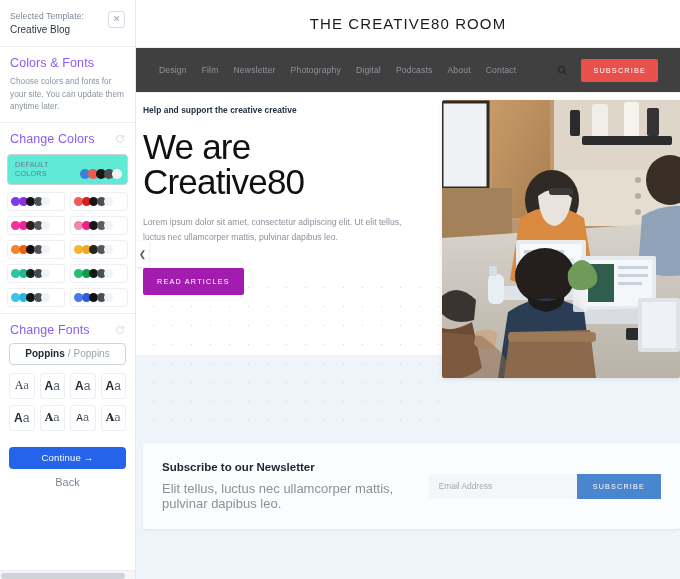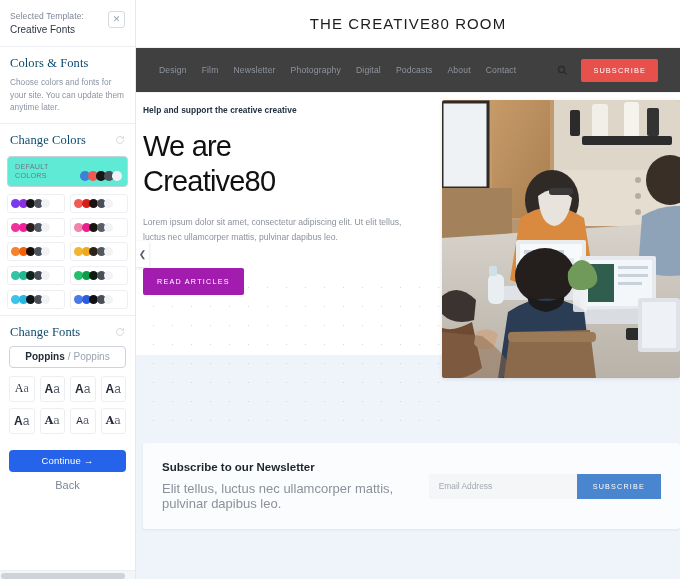--- a/index.html
+++ b/index.html
@@ -32,21 +32,21 @@
     font-size: 10px; color: #2c3542; line-height: 14px; margin-top: 1px;
   }
   .close-btn {
     width: 17px; height: 17px; border: 1px solid #d6dae1; border-radius: 3px;
     background: #fff; display: flex; align-items: center; justify-content: center;
     color: #9aa3b0; font-size: 9px; line-height: 1; cursor: pointer;
     flex: 0 0 auto; margin-top: 2px;
   }
 
   .sb-h2 {
-    font-size: 12.5px; color: #0c4a6e; font-weight: 400; letter-spacing: .1px; font-family: Liberation Serif, serif;
+    font-size: 12.5px; color: #8b5cf6; font-weight: 400; letter-spacing: .1px;
   }
   .sb-desc {
     font-size: 8.3px; color: #8b94a2; line-height: 12.5px; margin-top: 5px;
   }
 
   .sb-head-row { display: flex; align-items: center; justify-content: space-between; }
   .refresh-icon {
     width: 10px; height: 10px; color: #c9ced6; opacity: .85; cursor: pointer;
   }
   .refresh-icon svg { display: block; width: 10px; height: 10px; }
@@ -142,21 +142,21 @@
     opacity: .75;
   }
   .hero-band {
     position: absolute; left: 0; right: 0; top: 262px; height: 83px; background: #eff4fb;
   }
   .hero-text { position: absolute; left: 7px; top: 12px; width: 300px; z-index: 3; }
   .eyebrow {
     font-size: 8.4px; font-weight: 700; color: #22303f; letter-spacing: .05px;
   }
   .hero-h1 {
-    font-size: 29px; line-height: 35px; color: #101010; font-weight: 400;
+    font-size: 35px; line-height: 35px; color: #101010; font-weight: 400;
     letter-spacing: -.8px; margin-top: 14px;
   }
   .hero-p {
     font-size: 8.6px; line-height: 14.5px; color: #8b919b; margin-top: 16px; max-width: 262px;
   }
   .read-btn {
     margin-top: 24px; background: #a21caf; color: #fff; border: none; border-radius: 2px;
     font-size: 7.2px; letter-spacing: 1.25px; padding: 9px 14px; cursor: pointer;
     font-family: "Liberation Sans", sans-serif;
   }
@@ -201,21 +201,21 @@
 <body>
 
 <div class="app">
 
   <aside class="sidebar">
 
     <div class="sb-section">
       <div class="tpl-row">
         <div class="tpl-labels">
           <div class="tpl-small">Selected Template:</div>
-          <div class="tpl-name">Creative Fonts</div>
+          <div class="tpl-name">Creative Blog</div>
         </div>
         <div class="close-btn">✕</div>
       </div>
     </div>
     <div class="sb-divider"></div>
 
     <div class="sb-section">
       <div class="sb-h2">Colors &amp; Fonts</div>
       <div class="sb-desc">Choose colors and fonts for your site. You can update them anytime later.</div>
     </div>

